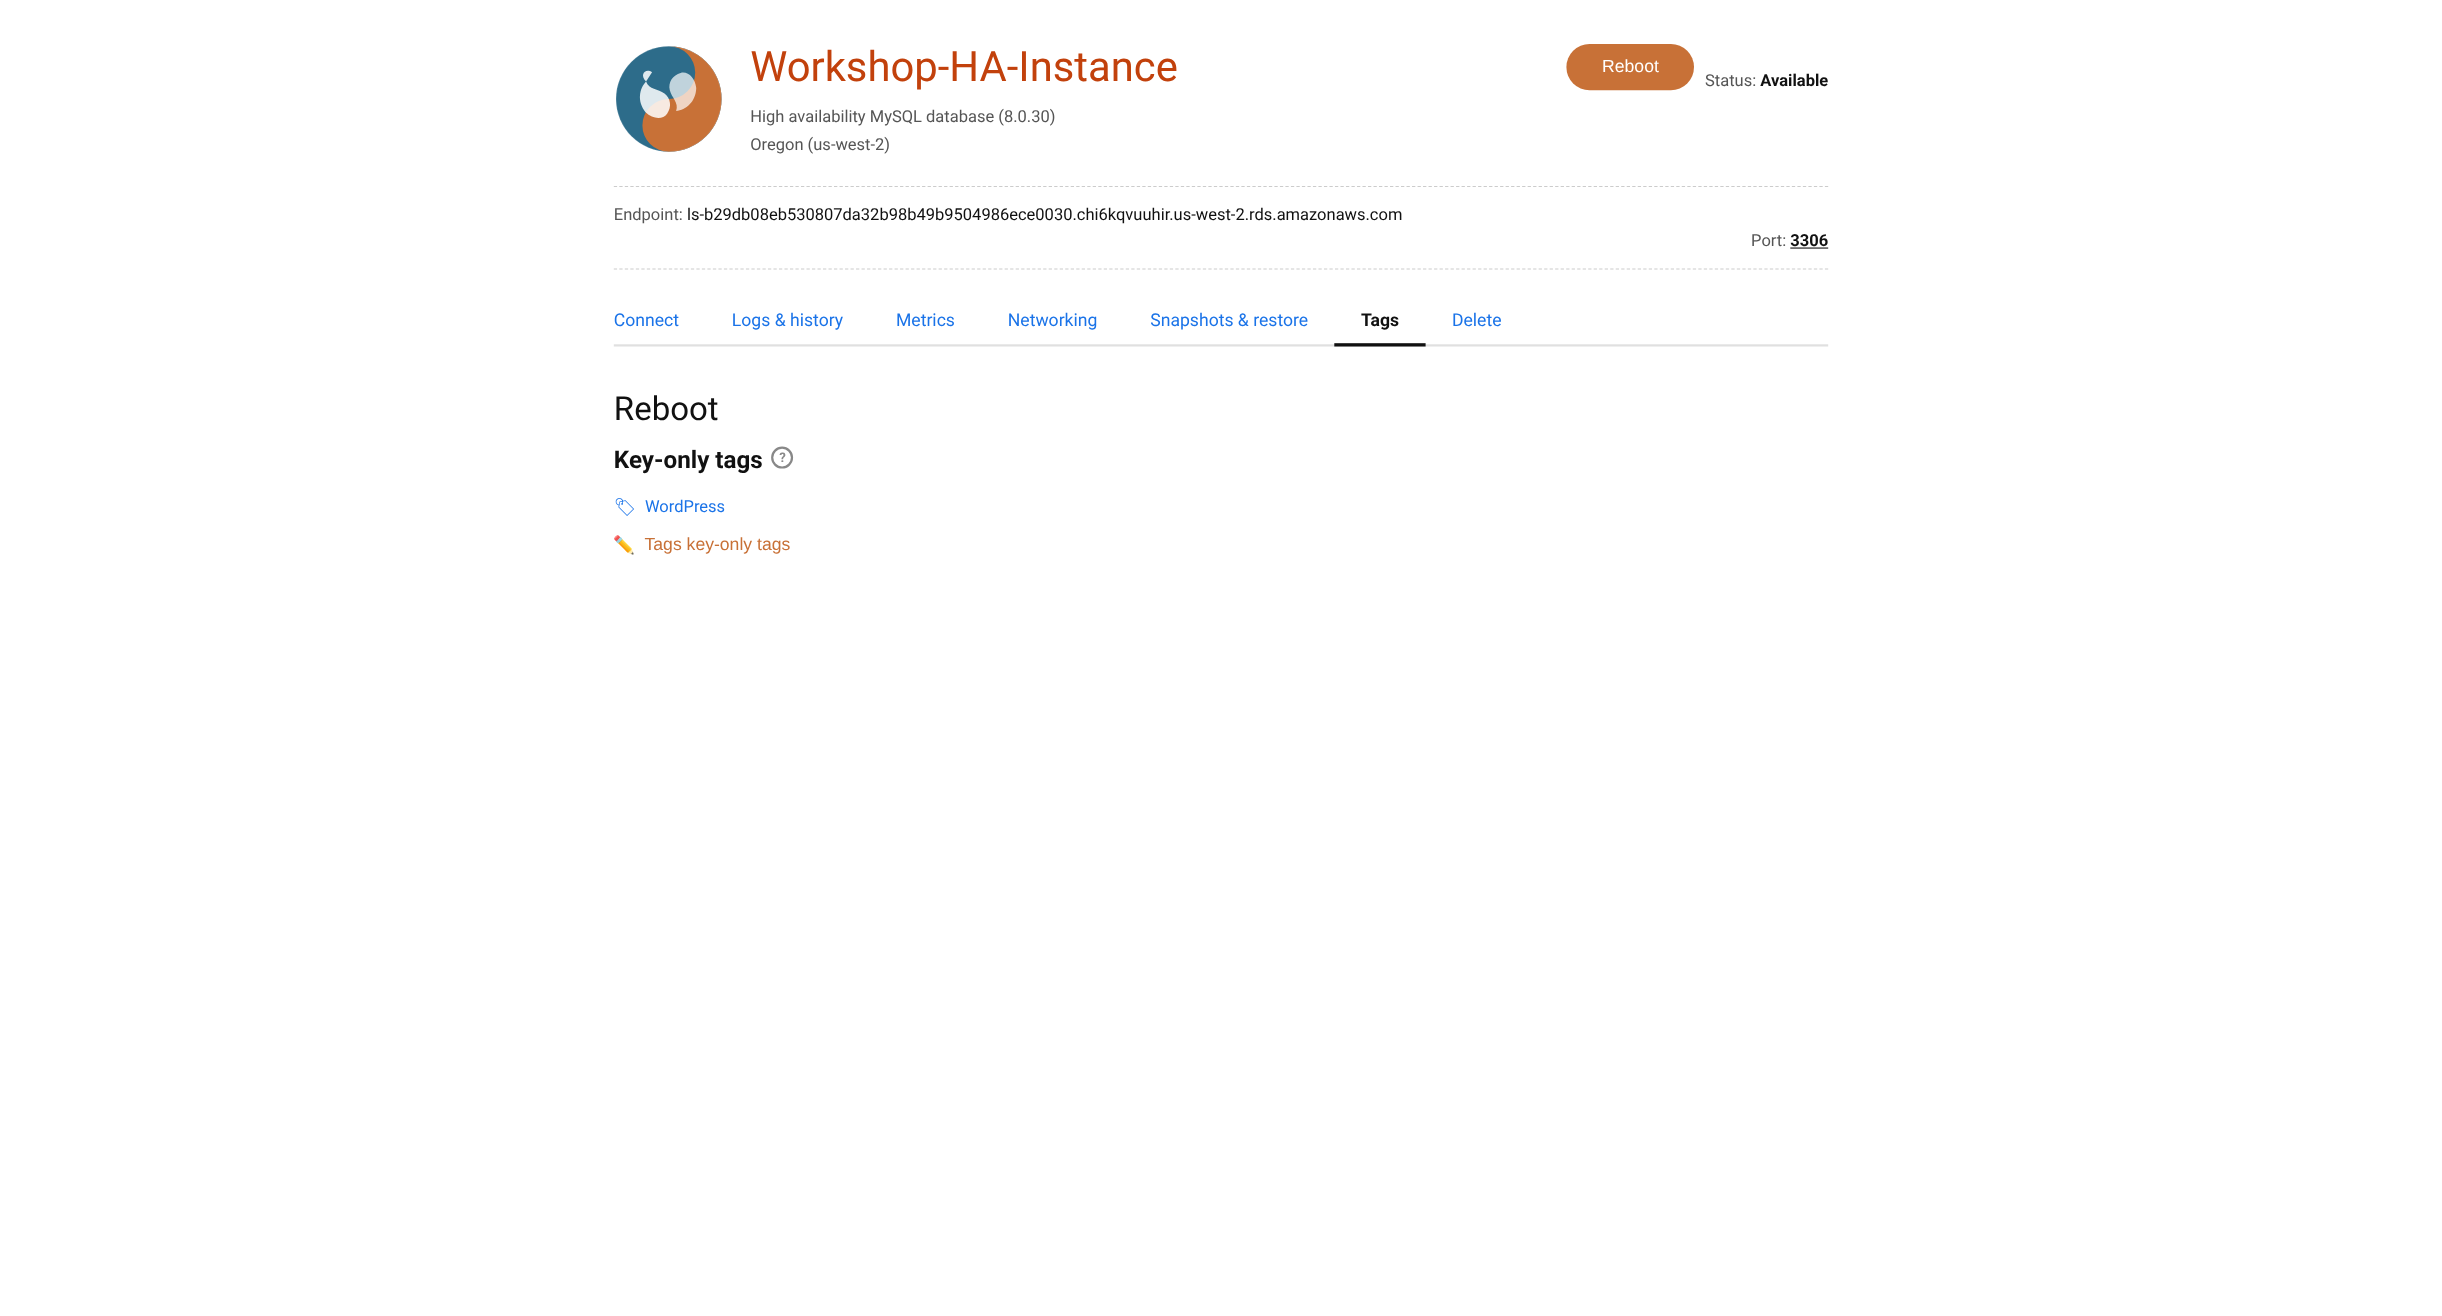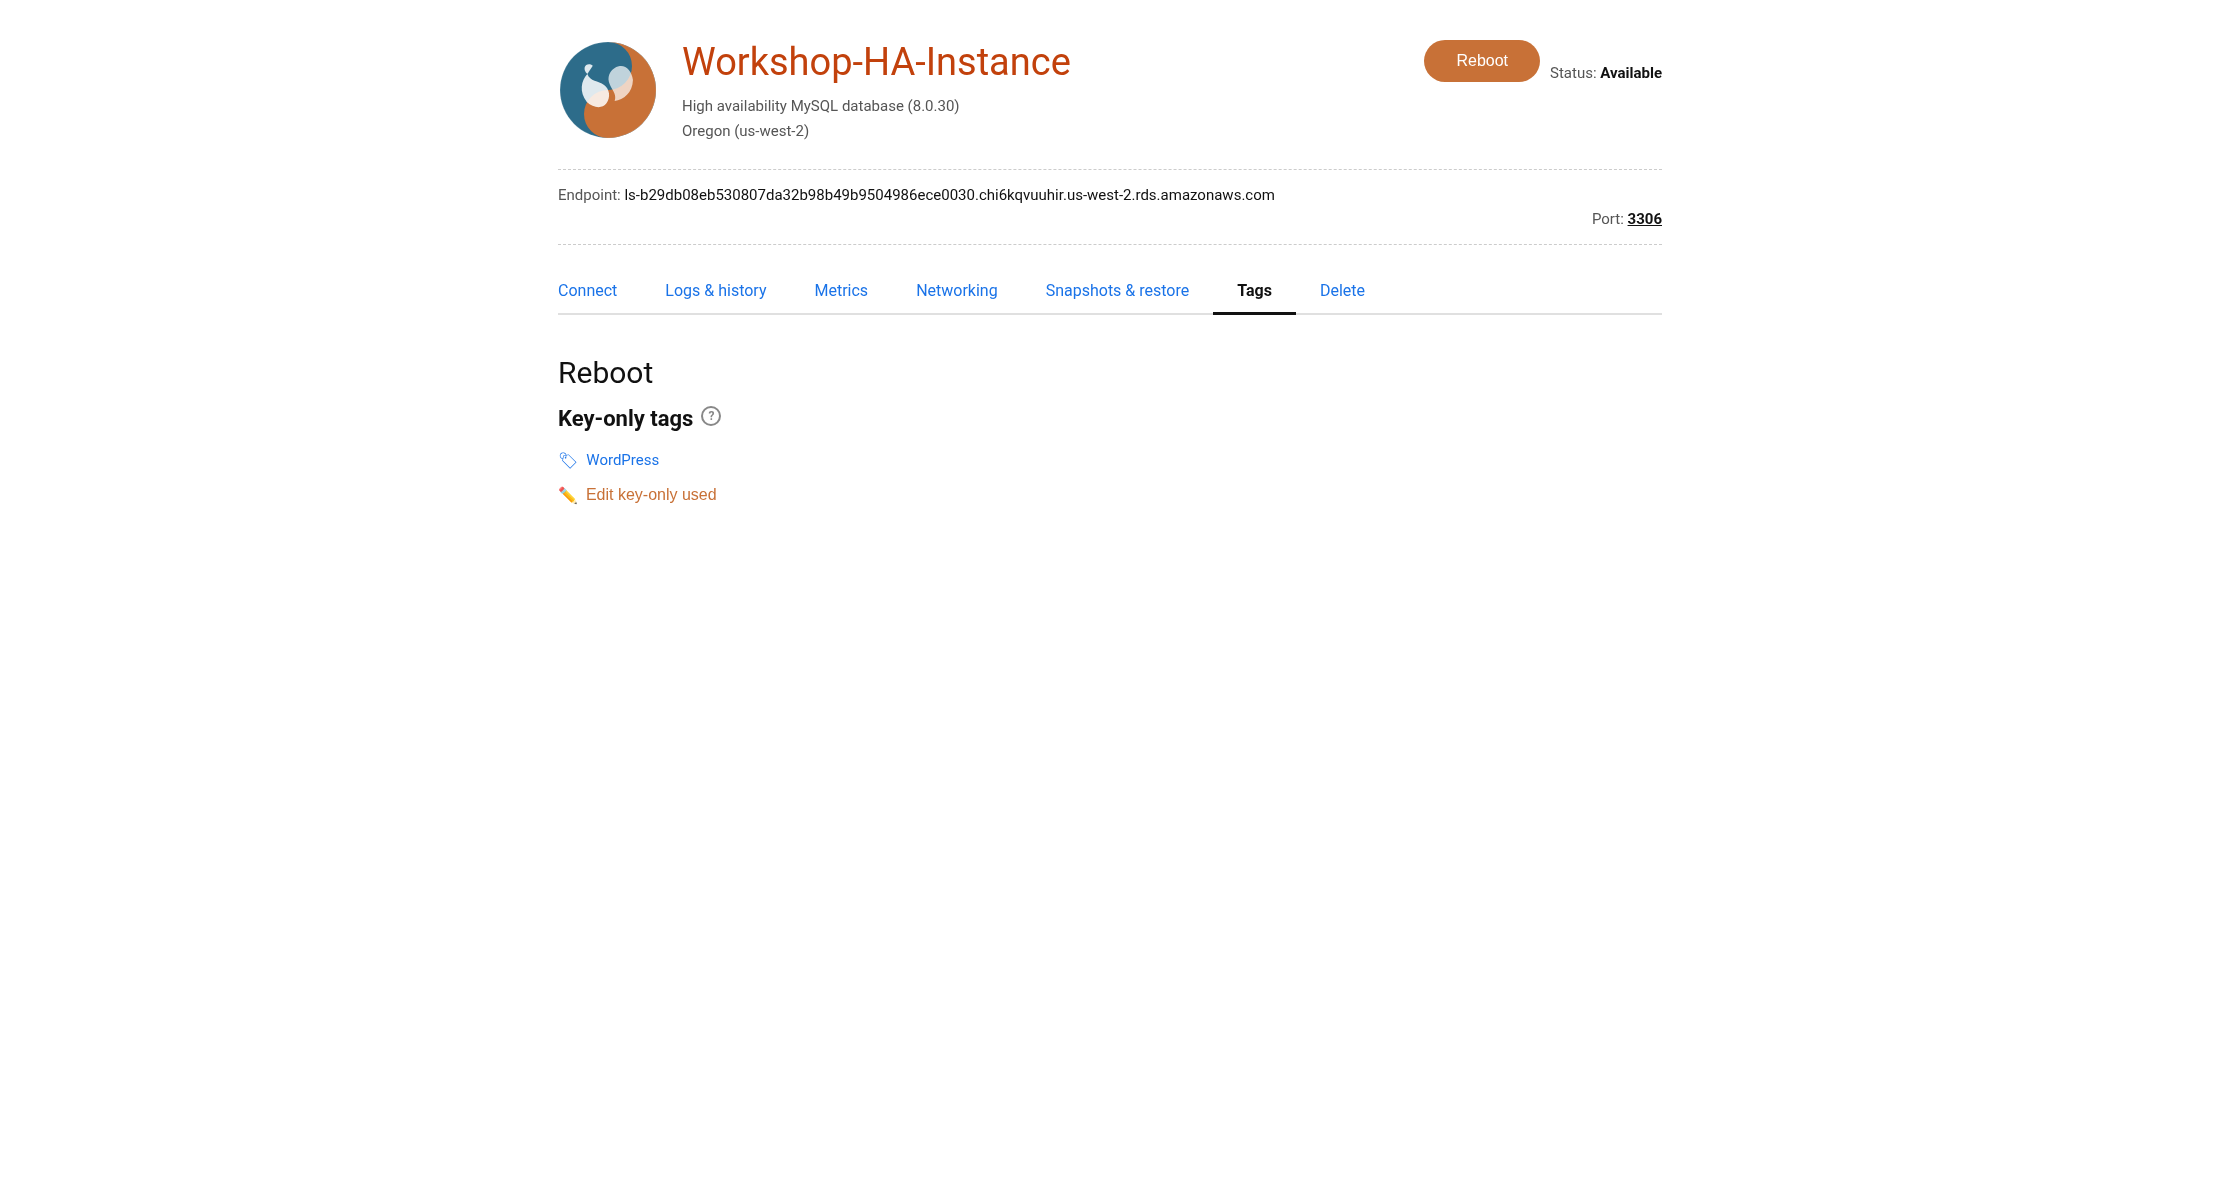--- a/index.html
+++ b/index.html
@@ -276,16 +276,16 @@
 
     <div>
       <div class="tag-item">
         <span class="tag-icon">🏷</span>
         <span>WordPress</span>
       </div>
     </div>
 
     <button class="edit-tags-button">
       <span class="edit-icon">✏️</span>
-      <span>Edit key-only used</span>
+      <span>Tags key-only tags</span>
     </button>
   </div>
 </div>
 
 </body></html>

